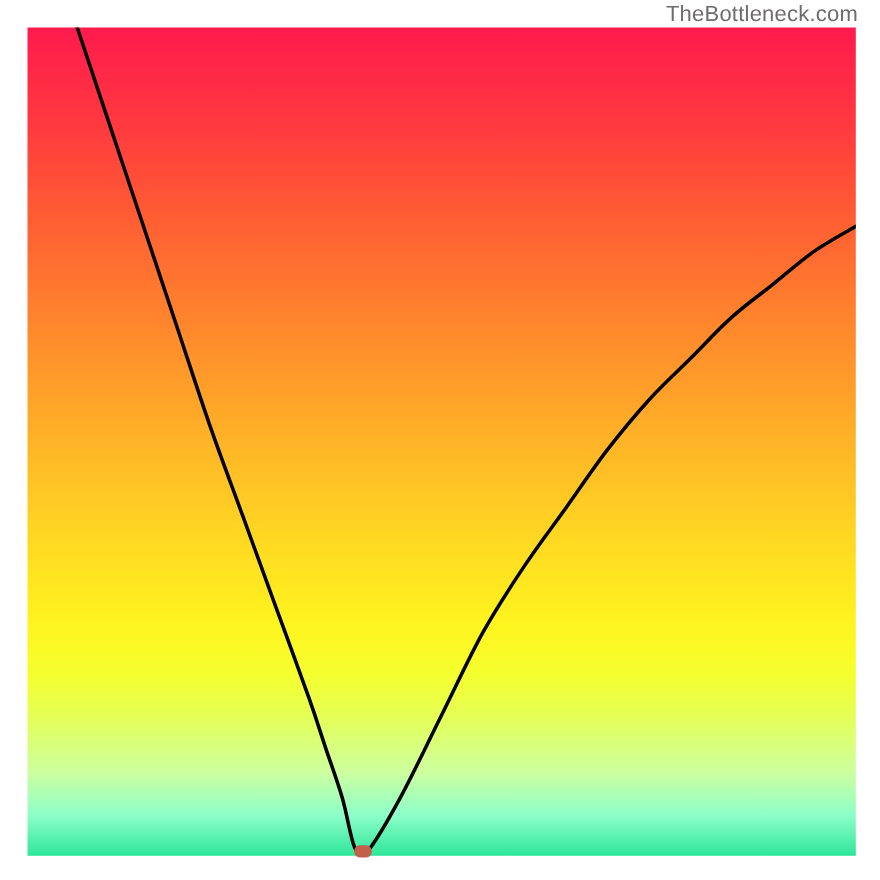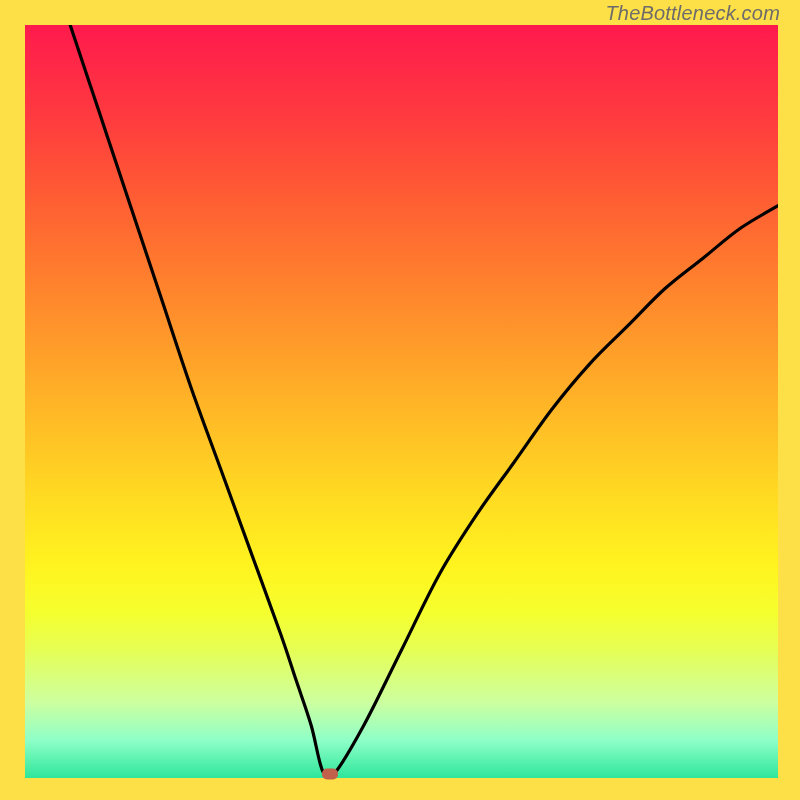--- a/index.html
+++ b/index.html
@@ -9,22 +9,21 @@
     height: 800px;
     background: #000;
     overflow: hidden;
   }
   .frame {
     position: absolute;
     left: 0;
     top: 0;
     width: 800px;
     height: 800px;
-    background: #fde047;
-    font-style: italic;
+    background: #ffffff;
   }
   .plot-area {
     position: absolute;
     left: 25px;
     top: 25px;
     width: 753px;
     height: 753px;
     background: linear-gradient(to bottom,
       #ff1a4d 0%,
       #ff3a3f 12%,

